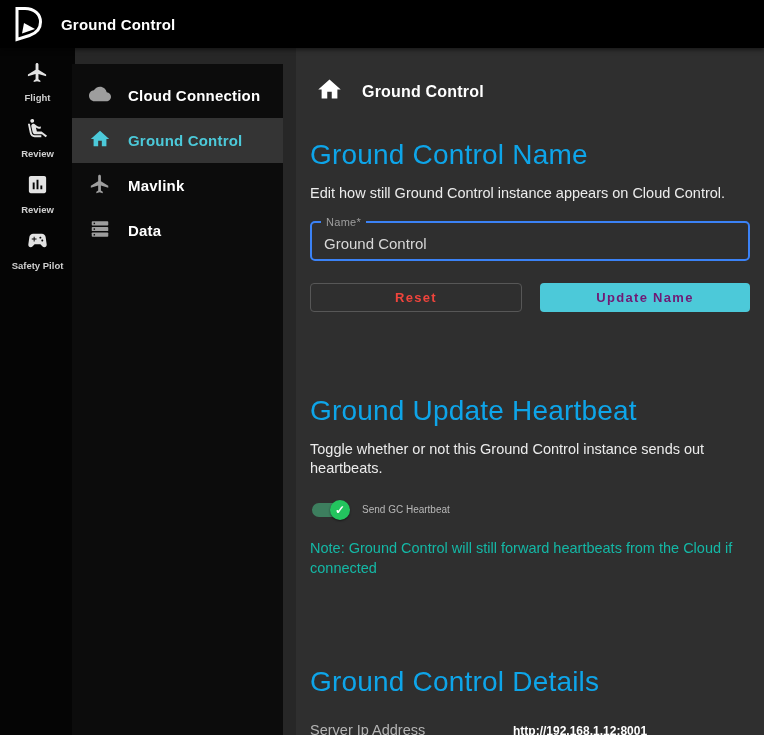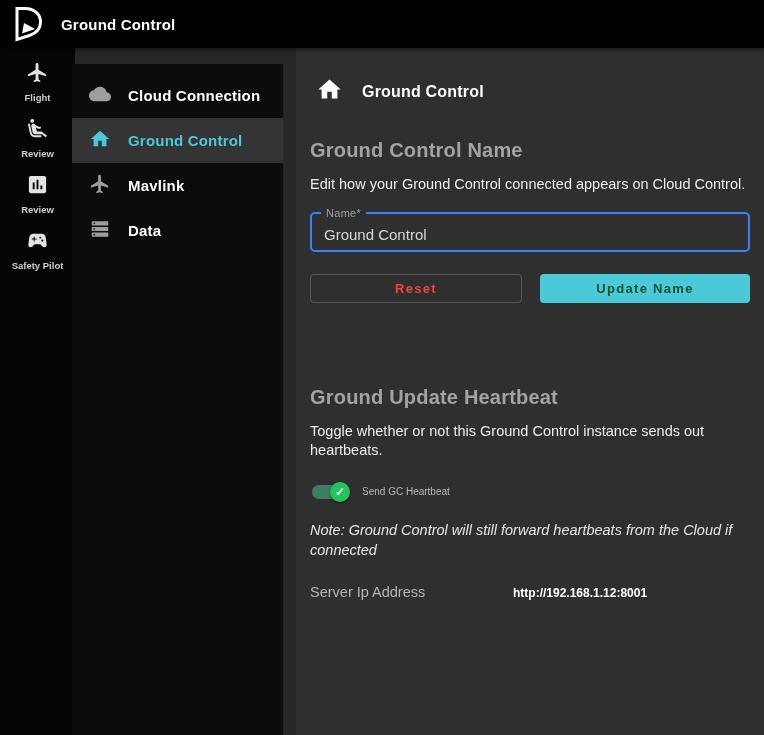--- a/index.html
+++ b/index.html
@@ -29,44 +29,44 @@
   .nav-item.selected svg { fill:#4cc9d9; }
   .nav-item.selected .nav-label { color:#4cc9d9; }
 
   
   .main { position:absolute; left:296px; top:48px; width:468px; height:687px; background:#2f2f2f;
           padding:28px 14px 0 14px; }
   .main-header { display:flex; align-items:center; margin:0 0 32px 6px; }
   .main-header svg { width:27px; height:27px; fill:#fff; }
   .main-title { color:#fff; font-weight:700; font-size:16px; margin-left:19px; letter-spacing:.2px; }
 
-  h2.section-heading { color:#a3a3a3; font-size:20px; font-weight:700; letter-spacing:.2px; }
+  h2.section-heading { color:#0ea5e9; font-size:28px; font-weight:400; letter-spacing:.2px; }
   .section-desc { color:#ececec; font-size:14.5px; line-height:1.35; margin-top:13px; }
 
   
   .field { position:relative; margin-top:17px; height:40px; border:2px solid #3b82f6; border-radius:5px; background:transparent; }
   .field-label { position:absolute; top:-7px; left:9px; background:#2f2f2f; padding:0 5px; font-size:11px; color:#9e9e9e; letter-spacing:.3px; }
   .field input { width:100%; height:100%; background:transparent; border:none; outline:none;
                  color:#d8d8d8; font-size:15px; font-family:"Liberation Sans", sans-serif; padding:6px 12px 0 12px; }
 
   .buttons { display:flex; gap:18px; margin-top:22px; }
   .btn { flex:1; height:29px; border-radius:4px; display:flex; align-items:center; justify-content:center;
          font-size:13px; font-weight:700; letter-spacing:1.3px; cursor:pointer; border:none;
          font-family:"Liberation Sans", sans-serif; }
   .btn-reset { background:transparent; border:1px solid #575757; color:#f0443c; }
-  .btn-update { background:#4cc9d9; color:#14532d; }
+  .btn-update { background:#4cc9d9; color:#701a75; }
 
   .heartbeat-heading { margin-top:83px; }
   .toggle-row { display:flex; align-items:center; margin-top:21px; }
   .switch { position:relative; width:34px; height:14px; border-radius:7px; background:#3d7e5e; margin:3px 0 3px 2px; cursor:pointer; }
   .switch .knob { position:absolute; right:-4px; top:-3px; width:20px; height:20px; border-radius:50%;
                   background:#23c45e; display:flex; align-items:center; justify-content:center;
                   color:#fff; font-size:12px; font-weight:700; box-shadow:0 1px 2px rgba(0,0,0,.5); }
   .toggle-label { color:#b8b8b8; font-size:10px; margin-left:16px; }
-  .note { margin-top:18px; color:#e5e5e5; font-size:14.5px; font-style:italic; line-height:1.4; }
+  .note { margin-top:18px; color:#14b8a6; font-size:14.5px; line-height:1.4; }
 
   .details-heading { margin-top:88px; }
   .detail-row { display:flex; margin-top:24px; align-items:baseline; }
   .detail-label { width:203px; color:#b5b5b5; font-size:14.5px; flex:none; }
   .detail-value { color:#fff; font-size:12px; font-weight:700; }
 </style>
 </head>
 <body>
 
 <div class="app">
@@ -161,21 +161,21 @@
     <div class="main-header">
       <span>
         <svg viewBox="0 0 24 24">
             <path d="M10 20v-6h4v6h5v-8h3L12 3 2 12h3v8z"></path>
           </svg>
       </span>
       <span class="main-title">Ground Control</span>
     </div>
 
     <h2 class="section-heading">Ground Control Name</h2>
-    <div class="section-desc">Edit how your Ground Control connected appears on Cloud Control.</div>
+    <div class="section-desc">Edit how still Ground Control instance appears on Cloud Control.</div>
 
     <div class="field">
       <span class="field-label">Name*</span>
       <input type="text" value="Ground Control" style="">
     </div>
 
     <div class="buttons">
       <button class="btn btn-reset">Reset</button>
       <button class="btn btn-update">Update Name</button>
     </div>
@@ -185,20 +185,21 @@
 
     <div class="toggle-row">
       <span class="switch">
         <span class="knob">✓</span>
       </span>
       <span class="toggle-label">Send GC Heartbeat</span>
     </div>
 
     <div class="note">Note: Ground Control will still forward heartbeats from the Cloud if connected</div>
 
+    <h2 class="section-heading details-heading">Ground Control Details</h2>
 
     <div class="detail-row">
       <span class="detail-label">Server Ip Address</span>
       <span class="detail-value">http://192.168.1.12:8001</span>
     </div>
 
   </div>
 </div>
 
 </body></html>

